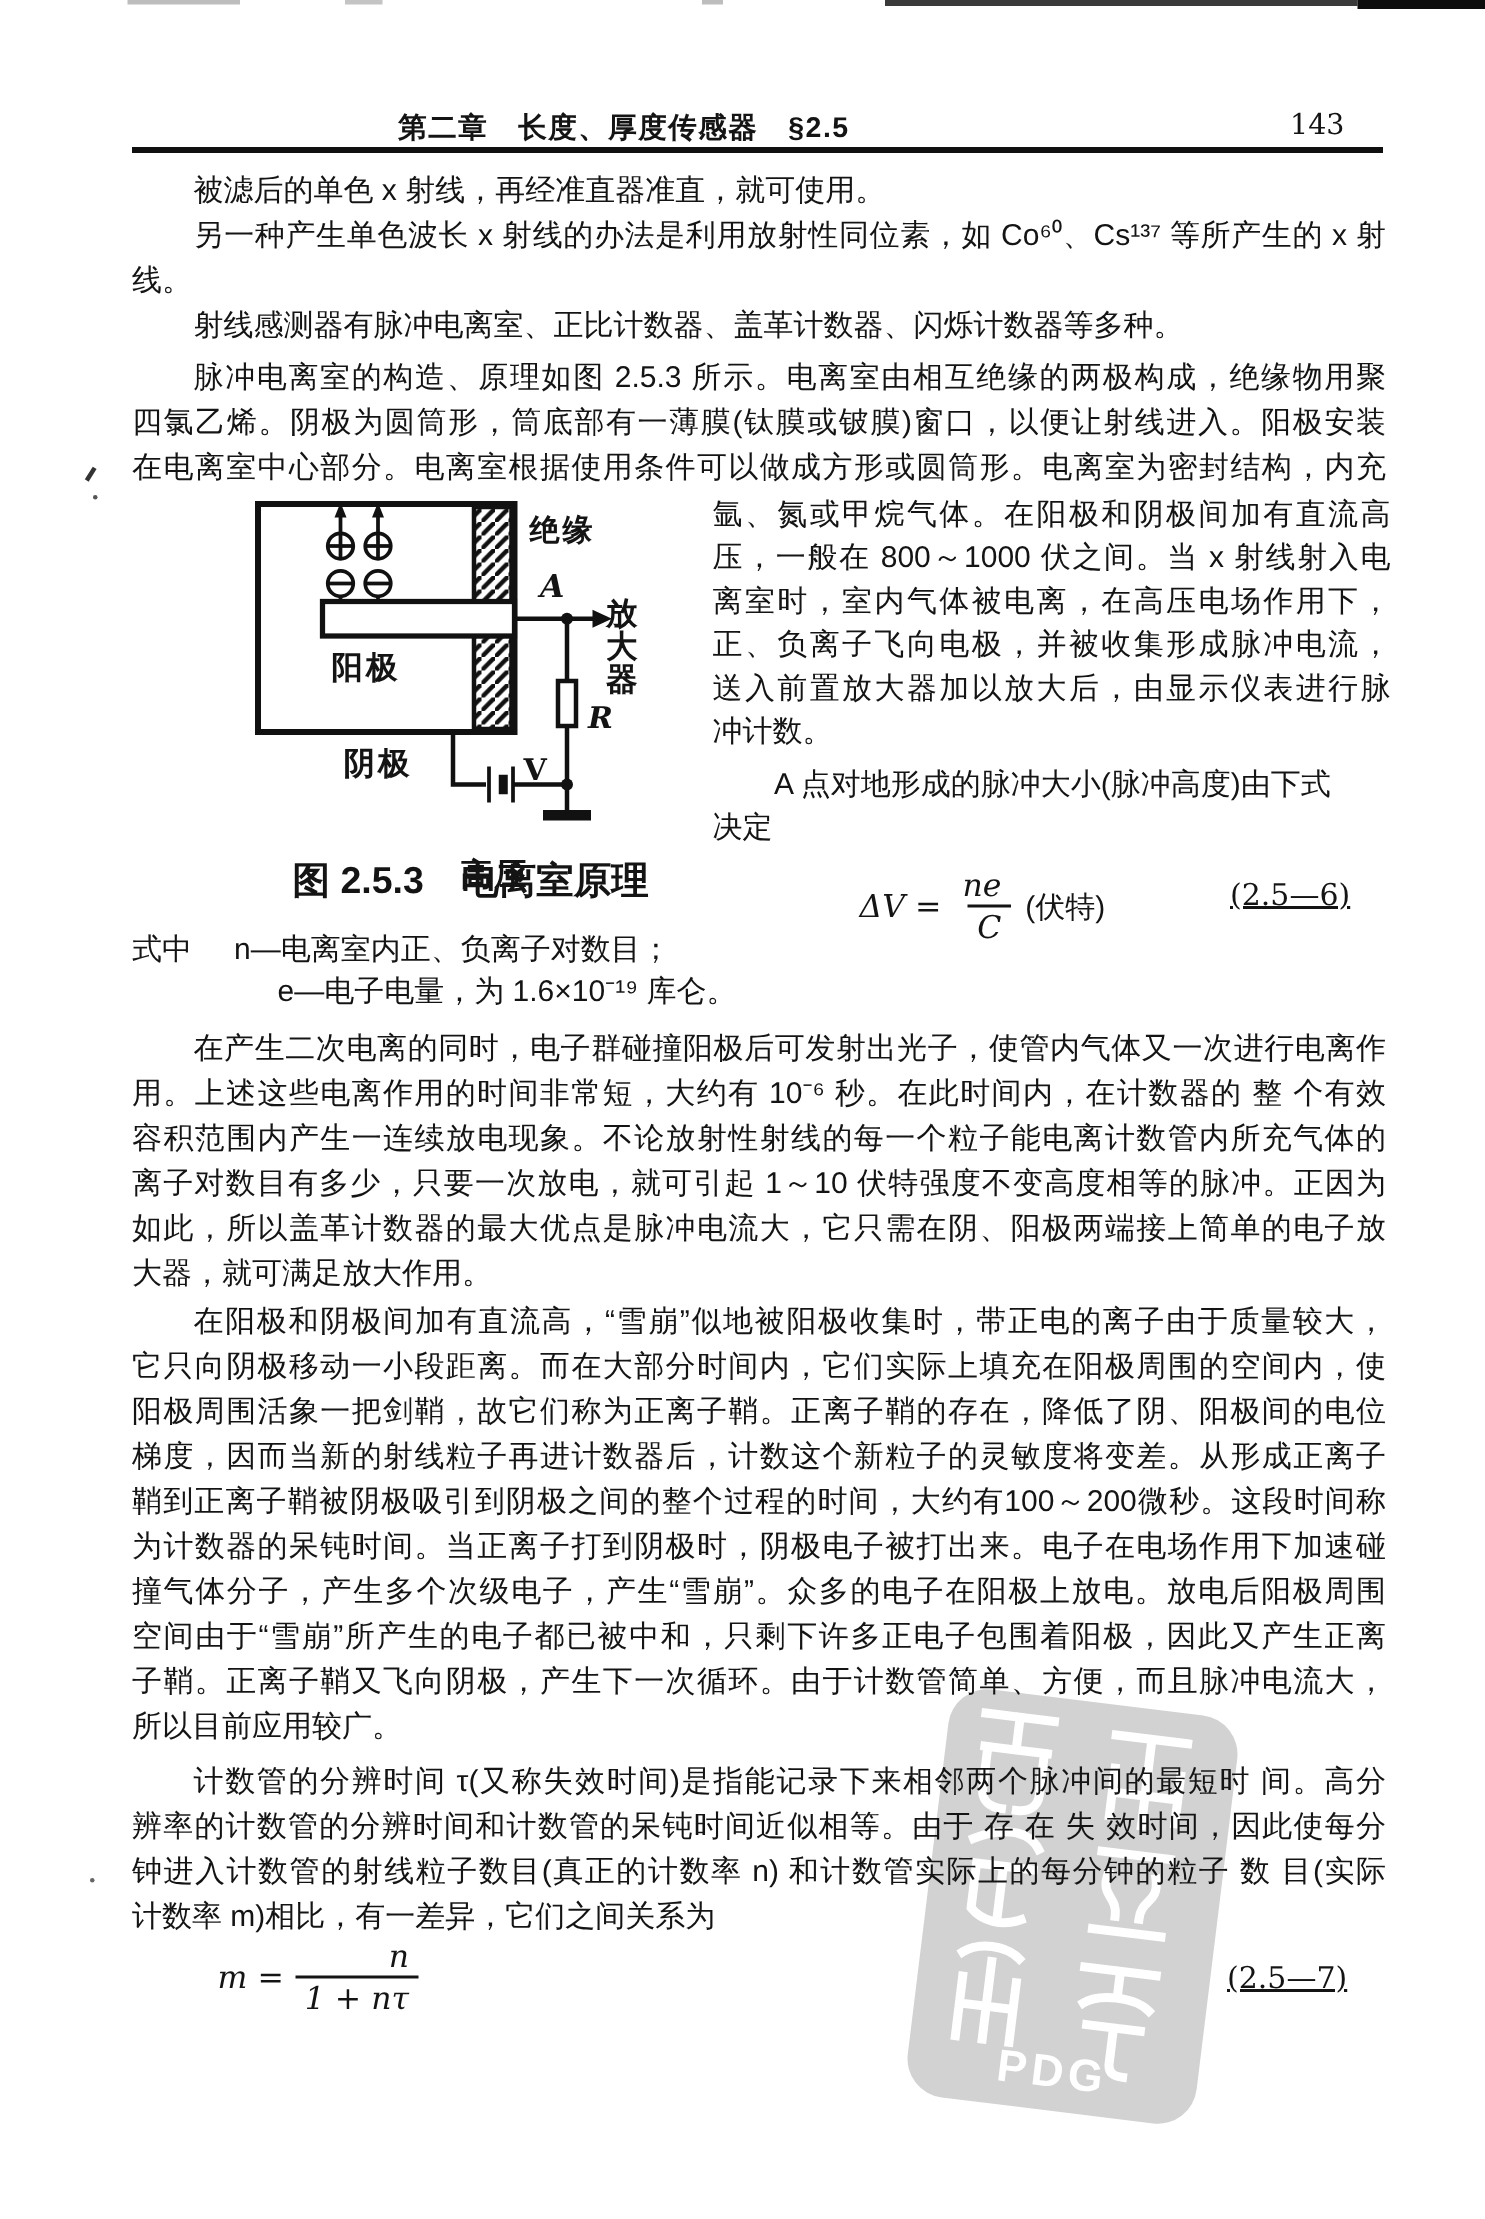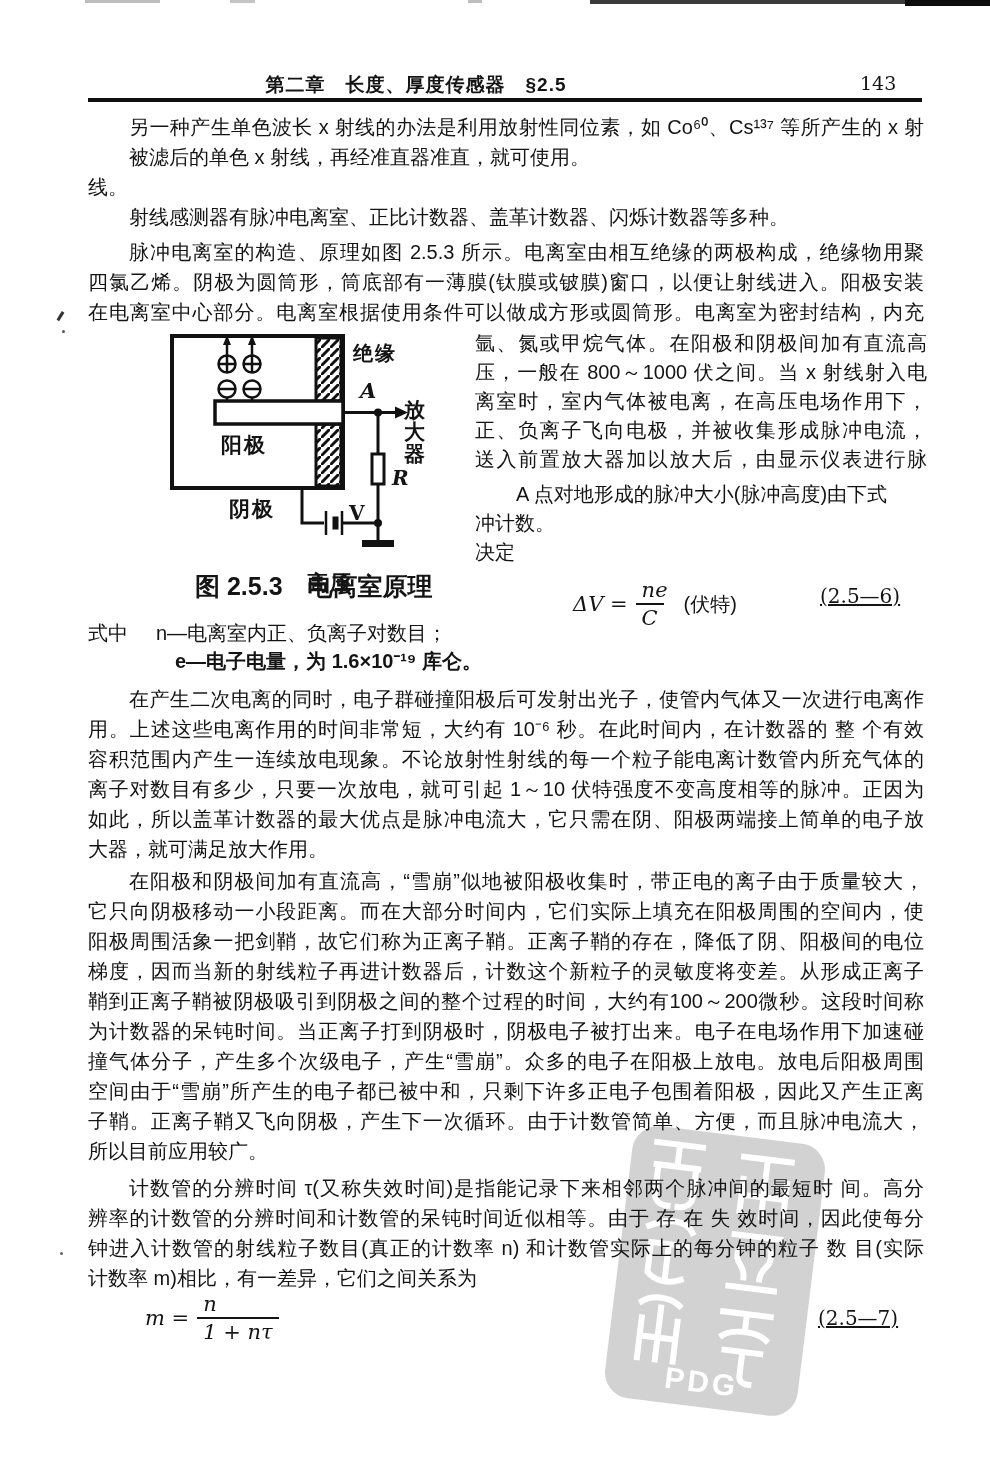--- a/index.html
+++ b/index.html
@@ -15,21 +15,21 @@
   .blk{left:88px;width:836px;font-size:20px;line-height:30px;}
   .blk .ln{height:30px;white-space:nowrap;}
   .j{white-space:normal;text-align:justify;text-align-last:justify;}
   .ind{text-indent:41px;}
   #rightcol{left:475px;width:452px;font-size:20px;line-height:29px;}
   #rightcol .ln{height:29px;}
   #rightcol .gap{margin-top:6px;}
   
   .eq{display:flex;align-items:center;font-family:"DejaVu Serif",serif;font-size:21px;}
   .eq .var{font-style:italic;}
-  .frac{display:inline-flex;flex-direction:column;align-items:flex-start;margin:0 8px;font-style:italic;}
+  .frac{display:inline-flex;flex-direction:column;align-items:flex-end;margin:0 8px;font-style:italic;}
   .frac .num{padding:0 6px 2px 6px;line-height:22px;}
   .frac .den{border-top:2px solid #141414;padding:2px 6px 0 6px;line-height:22px;}
   .eq .cjk{font-family:"Liberation Sans",sans-serif;font-style:normal;font-size:20px;margin-left:2px;}
   .eqtag{font-family:"DejaVu Serif",serif;font-size:20px;text-decoration:underline;}
   
   .figlab{font-size:21px;font-weight:600;letter-spacing:2px;}
   .figvar{font-family:"DejaVu Serif",serif;font-weight:bold;font-size:20px;}
   #amp{width:23px;font-size:21px;line-height:22px;font-weight:600;word-break:break-all;}
   #figcap{font-size:25px;font-weight:700;}
   
@@ -74,22 +74,22 @@
   <div class="abs z1" style="left:468px;top:0;width:14px;height:3px;background:#bdbdbd;"></div>
   <div class="abs z1" style="left:59px;top:311px;width:2.5px;height:10px;background:#333;transform:rotate(32deg);"></div>
   <div class="abs z1" style="left:62px;top:330px;width:3px;height:3px;background:#555;border-radius:50%;"></div>
   <div class="abs z1" style="left:60px;top:1252px;width:3px;height:3px;background:#666;border-radius:50%;"></div>
 
   <div id="hdr" class="abs z1">第二章　长度、厚度传感器　§2.5</div>
   <div id="pgnum" class="abs z1">143</div>
   <div id="rule" class="abs z1"></div>
 
   <div class="abs blk z1" style="top:112px;">
+    <div class="ln ind">被滤后的单色 x 射线，再经准直器准直，就可使用。</div>
     <div class="ln ind j">另一种产生单色波长 x 射线的办法是利用放射性同位素，如 Co⁶⁰、Cs¹³⁷ 等所产生的 x 射</div>
-    <div class="ln ind">被滤后的单色 x 射线，再经准直器准直，就可使用。</div>
     <div class="ln">线。</div>
     <div class="ln ind">射线感测器有脉冲电离室、正比计数器、盖革计数器、闪烁计数器等多种。</div>
   </div>
 
   <div class="abs blk z1" style="top:237px;">
     <div class="ln ind j">脉冲电离室的构造、原理如图 2.5.3 所示。电离室由相互绝缘的两极构成，绝缘物用聚</div>
     <div class="ln j">四氯乙烯。阴极为圆筒形，筒底部有一薄膜(钛膜或铍膜)窗口，以便让射线进入。阳极安装</div>
     <div class="ln j">在电离室中心部分。电离室根据使用条件可以做成方形或圆筒形。电离室为密封结构，内充</div>
   </div>
 
@@ -152,39 +152,39 @@
   <div class="abs figlab z1" style="left:229px;top:495px;">阴极</div>
   <div class="abs figlab z1" style="left:307px;top:569px;">高压</div>
   <div id="figcap" class="abs z1" style="left:195px;top:570px;">图 2.5.3　电离室原理</div>
 
   <div id="rightcol" class="abs z1" style="top:329px;">
     <div class="ln j">氩、氮或甲烷气体。在阳极和阴极间加有直流高</div>
     <div class="ln j">压，一般在 800～1000 伏之间。当 x 射线射入电</div>
     <div class="ln j">离室时，室内气体被电离，在高压电场作用下，</div>
     <div class="ln j">正、负离子飞向电极，并被收集形成脉冲电流，</div>
     <div class="ln j">送入前置放大器加以放大后，由显示仪表进行脉</div>
+    <div class="ln">冲计数。</div>
     <div class="ln gap" style="text-indent:41px;">A 点对地形成的脉冲大小(脉冲高度)由下式</div>
-    <div class="ln">冲计数。</div>
     <div class="ln">决定</div>
   </div>
 
   <div class="abs eq z1" style="left:573px;top:579px;">
     <span class="var">ΔV =</span>
     <span class="frac">
       <span class="num">ne</span>
       <span class="den">C</span>
     </span>
     <span class="cjk">(伏特)</span>
   </div>
   <div class="abs eqtag z1" style="left:820px;top:584px;">(2.5—6)</div>
 
   <div id="note1" class="abs z1" style="left:88px;top:618px;font-size:20px;line-height:30px;">
     <span class="lbl">式中</span><span>n—电离室内正、负离子对数目；</span>
   </div>
-  <div class="abs z1" style="left:175px;top:646px;font-size:20px;line-height:30px;font-weight:bold;">e—电子电量，为 1.6×10⁻¹⁹ 库仑。</div>
+  <div class="abs z1" style="left:185px;top:646px;font-size:20px;line-height:30px;">e—电子电量，为 1.6×10⁻¹⁹ 库仑。</div>
 
   <div class="abs blk z1" style="top:684px;">
     <div class="ln ind j">在产生二次电离的同时，电子群碰撞阳极后可发射出光子，使管内气体又一次进行电离作</div>
     <div class="ln j">用。上述这些电离作用的时间非常短，大约有 10⁻⁶ 秒。在此时间内，在计数器的 整 个有效</div>
     <div class="ln j">容积范围内产生一连续放电现象。不论放射性射线的每一个粒子能电离计数管内所充气体的</div>
     <div class="ln j">离子对数目有多少，只要一次放电，就可引起 1～10 伏特强度不变高度相等的脉冲。正因为</div>
     <div class="ln j">如此，所以盖革计数器的最大优点是脉冲电流大，它只需在阴、阳极两端接上简单的电子放</div>
     <div class="ln">大器，就可满足放大作用。</div>
   </div>
 

